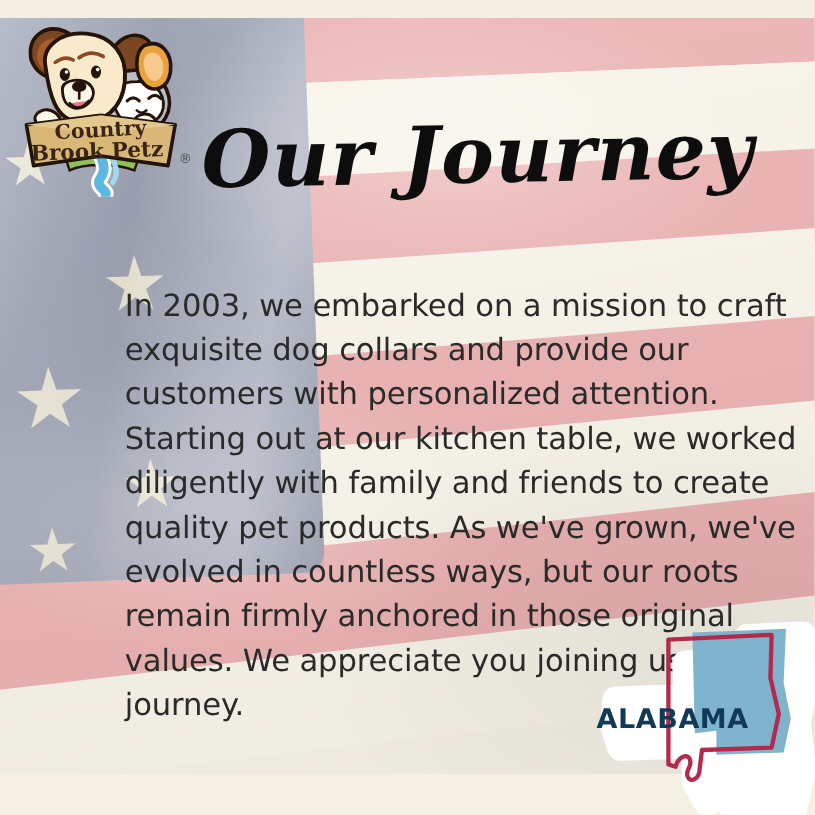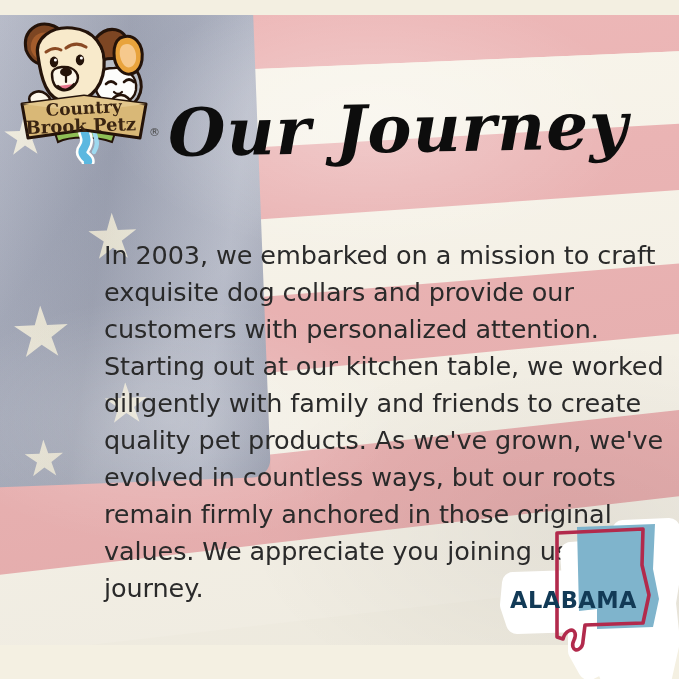--- a/index.html
+++ b/index.html
@@ -93,21 +93,21 @@
     line-height:37px;
     color:#2a2a2a;
     font-weight:400;
     letter-spacing:-0.1px;
   }
 
   
   .sticker{position:absolute;right:-4px;bottom:-2px;width:190px;height:190px;}
   .sticker svg{display:block;width:100%;height:100%;}
   .sticker-label{
-    position:absolute;left:17px;top:96px;
+    position:absolute;left:4px;top:96px;
     font-family:"DejaVu Sans", sans-serif;
     font-weight:bold;
     font-size:22.5px;
     letter-spacing:0.5px;
     color:#123a56;
     white-space:nowrap;
   }
 </style>
 </head>
 <body>

